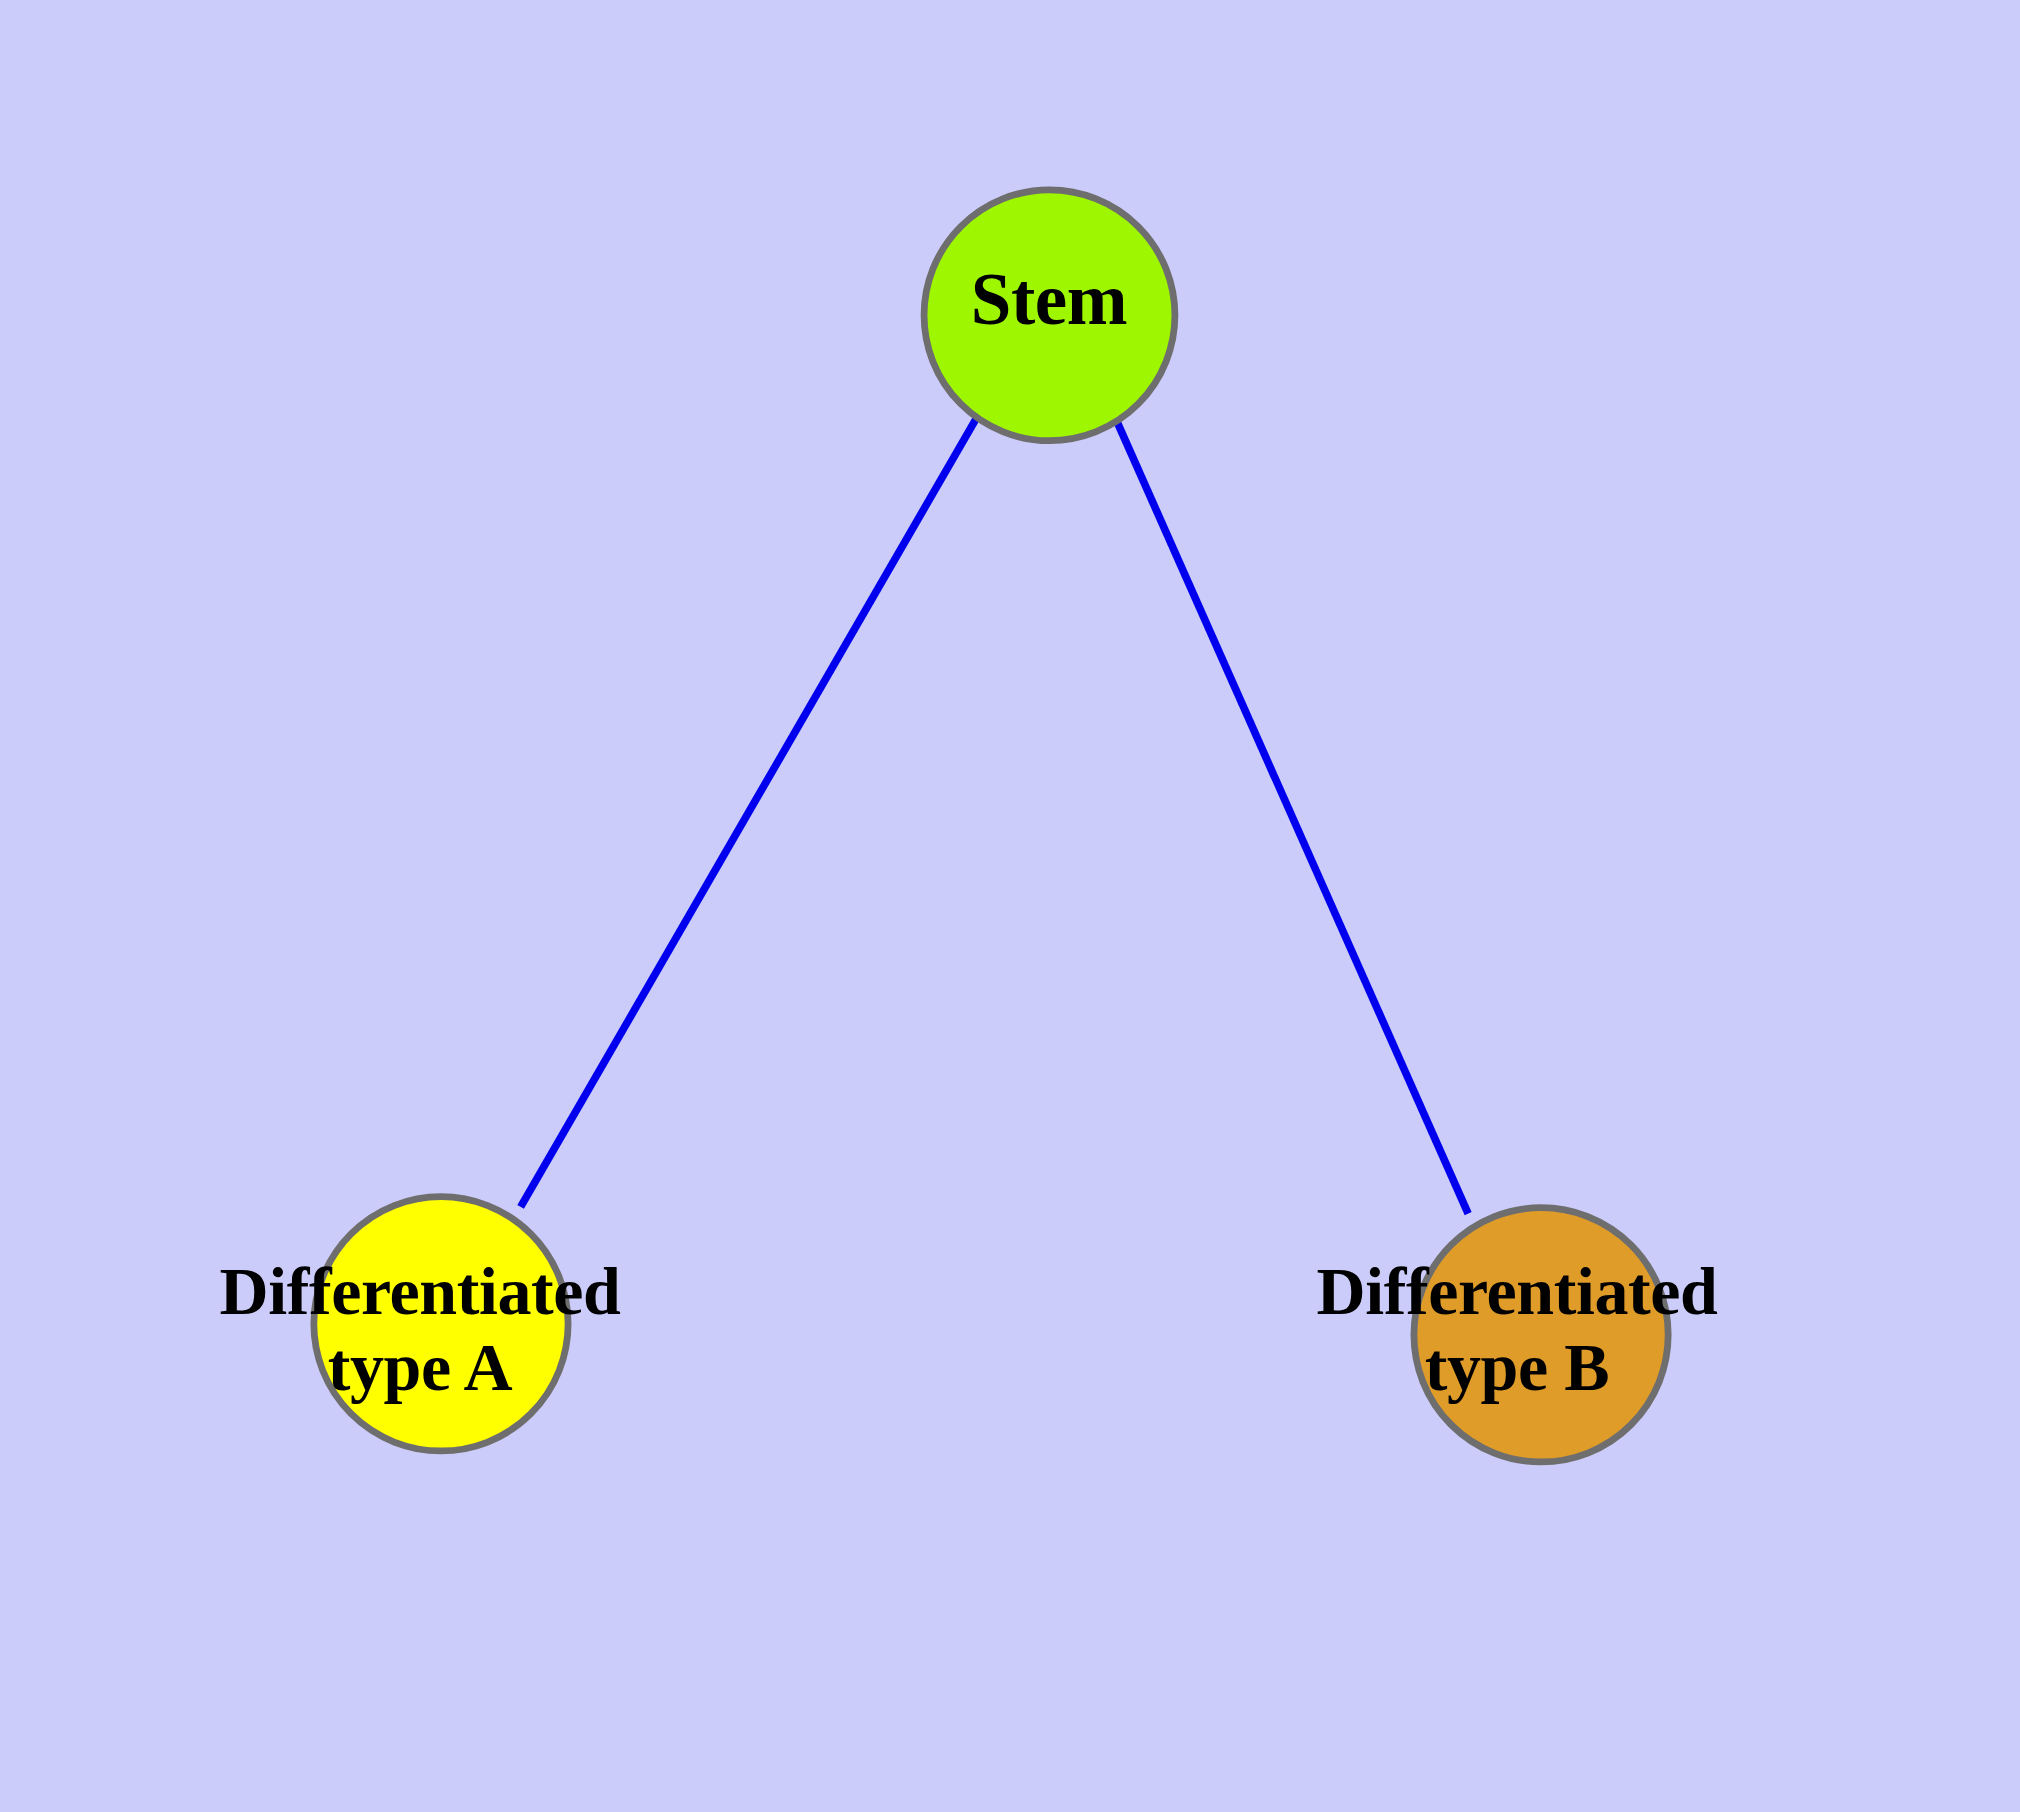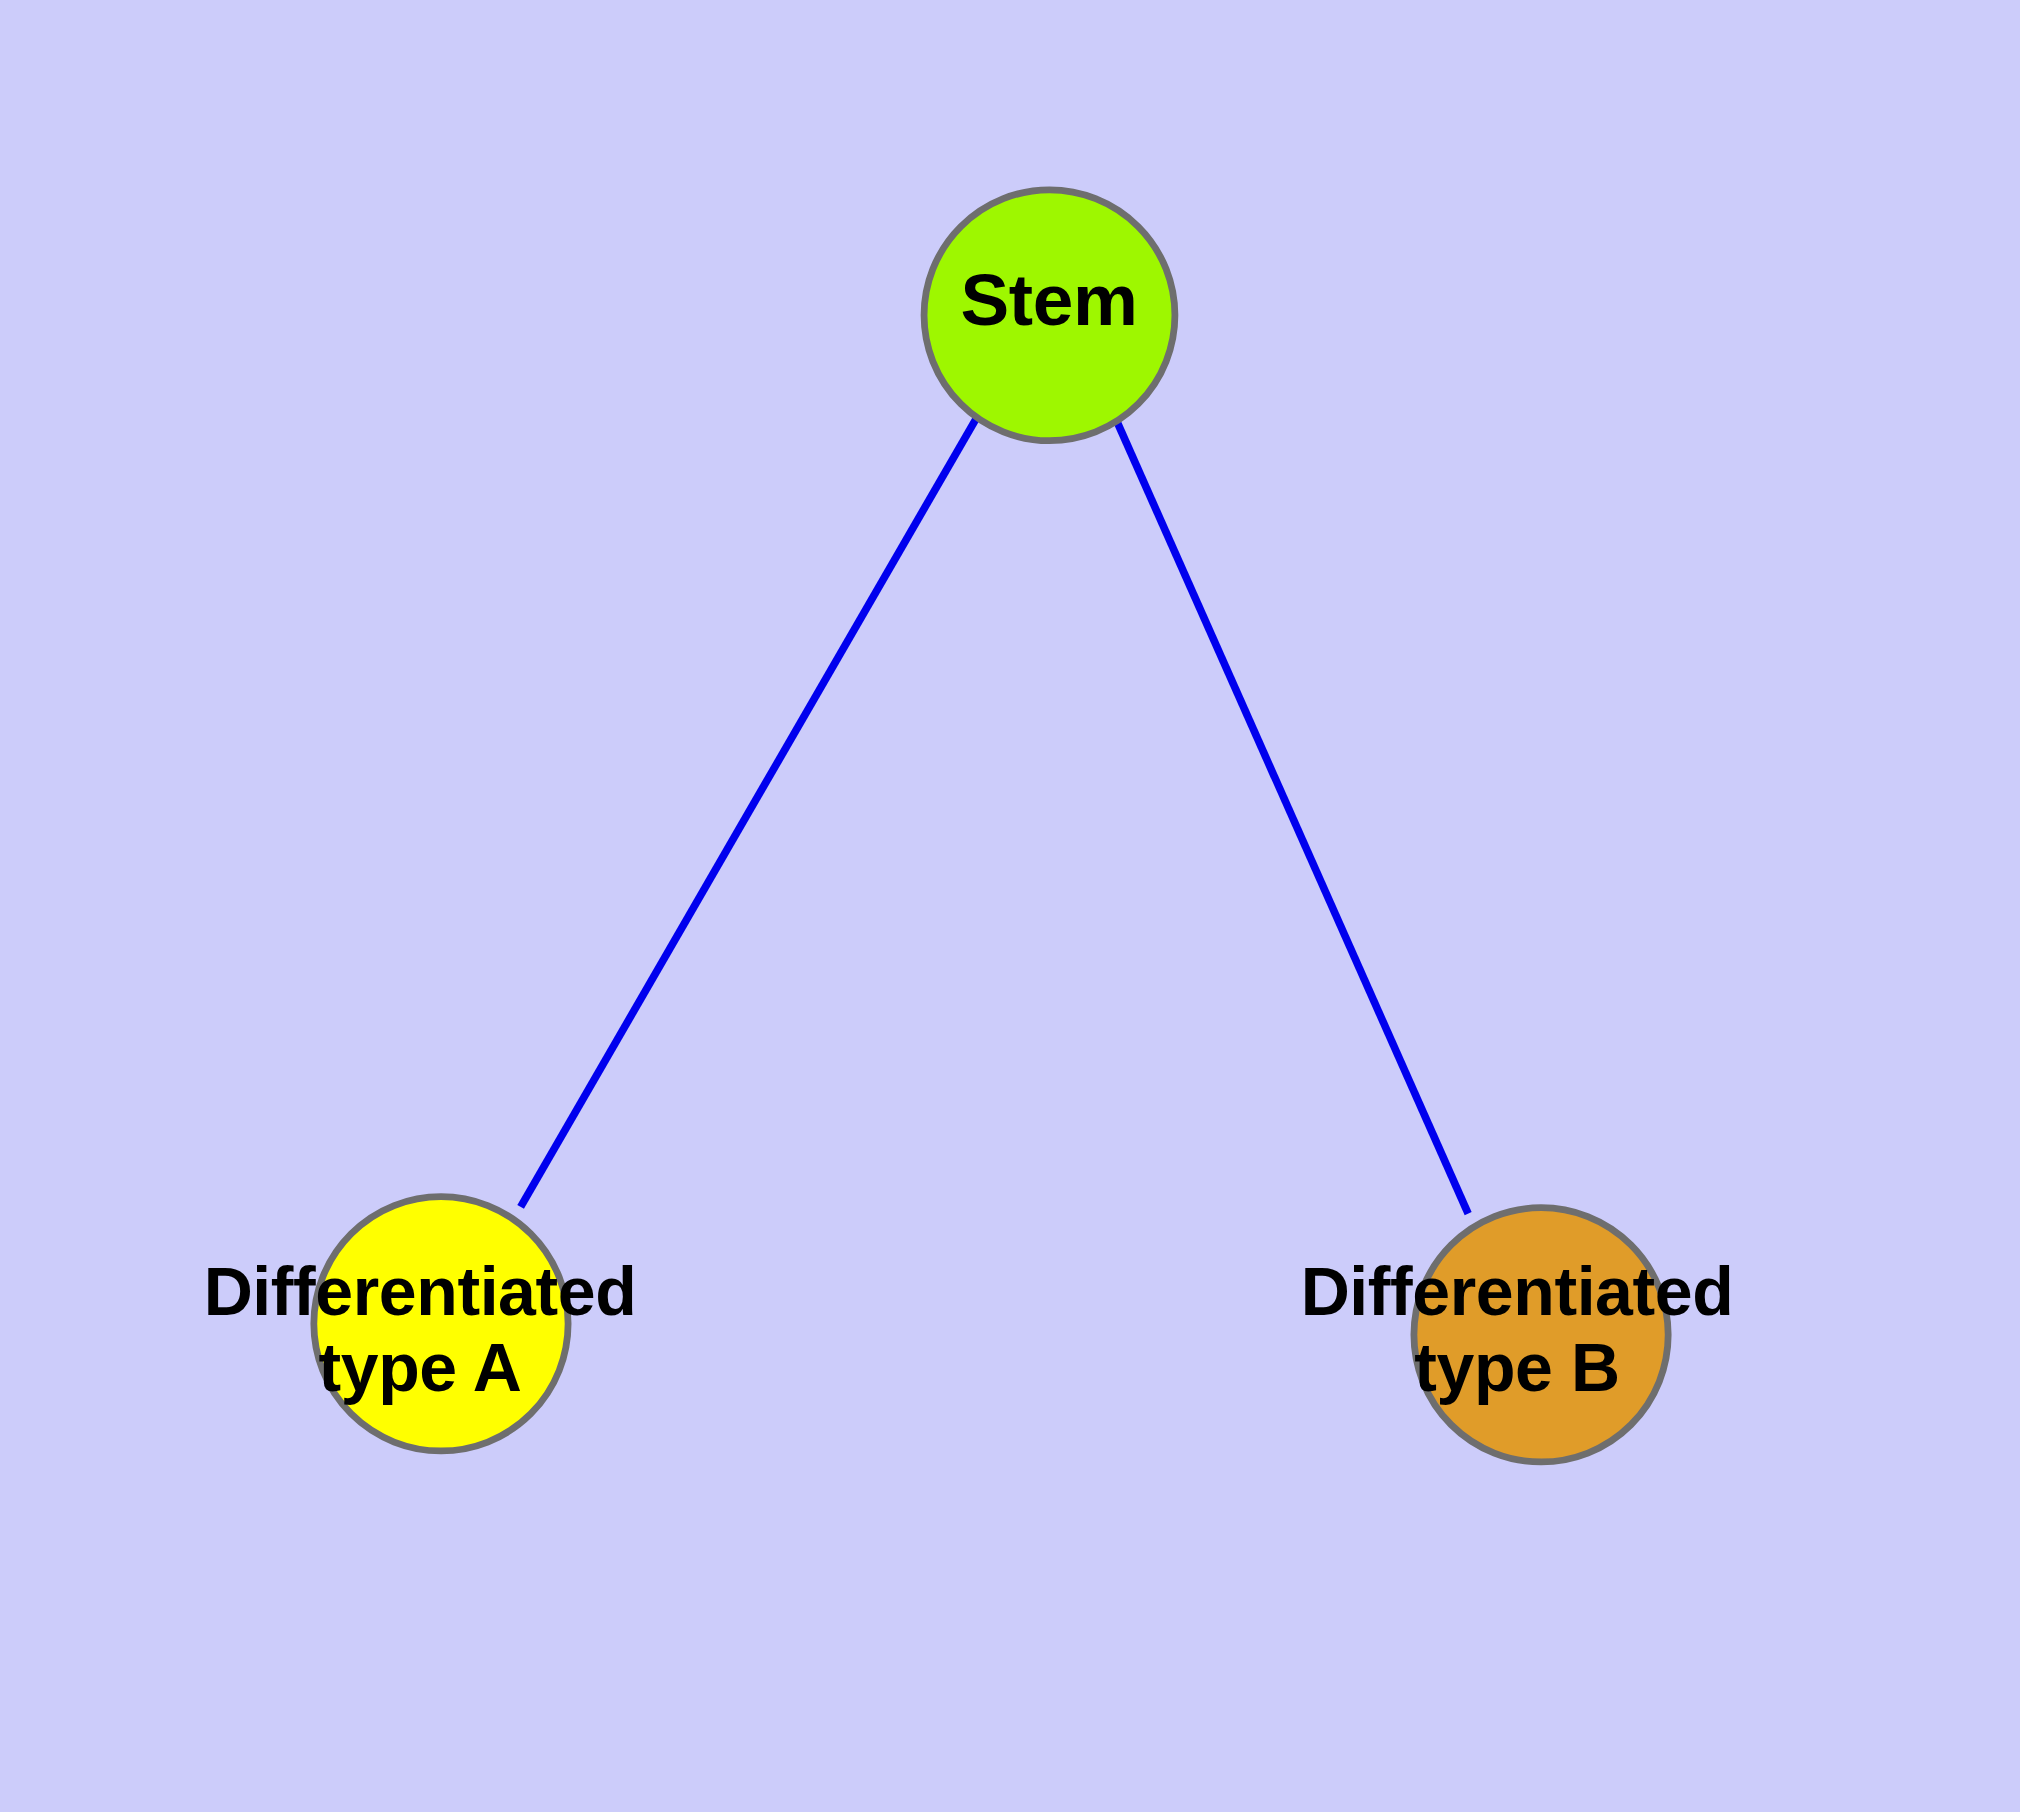--- a/index.html
+++ b/index.html
@@ -31,20 +31,21 @@
   }
   .node-label {
     position: absolute;
     text-align: center;
     font-weight: bold;
     color: #000000;
     line-height: 1.12;
     white-space: pre;
     pointer-events: none;
     letter-spacing: -0.4px;
+    font-family: Liberation Serif, serif;
   }
   #label-stem {
     font-size: 73px;
     left: 710px;
     top: 259px;
     width: 678px;
   }
   #label-type-a {
     font-size: 68px;
     left: 81px;

